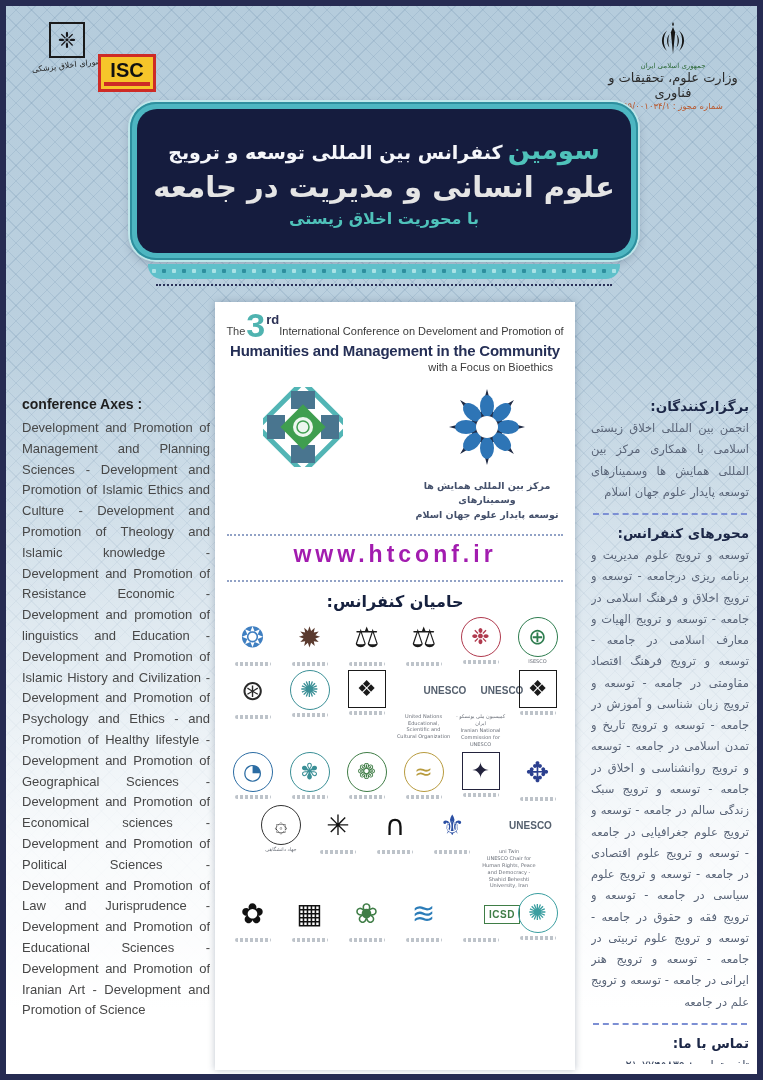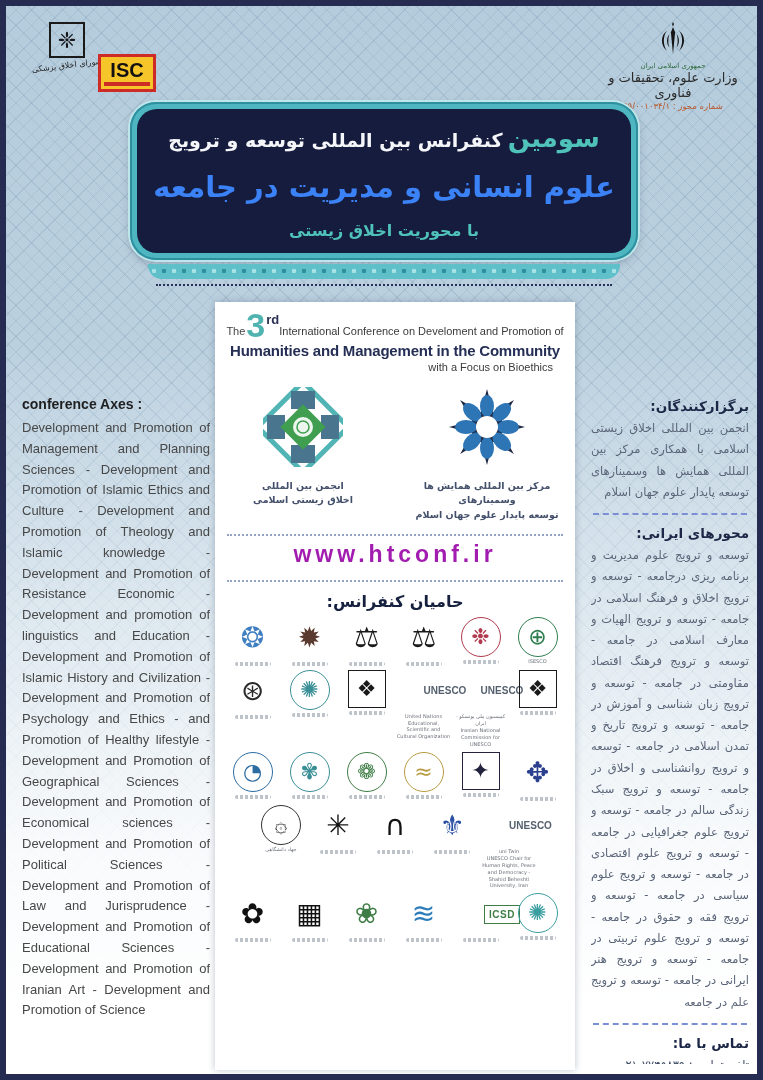--- a/index.html
+++ b/index.html
@@ -28,25 +28,25 @@
   .emblem-block{right:14px;top:14px;width:140px;text-align:center;direction:rtl;}
   .emblem-line1{font-size:7px;color:#2f6b3a;}
   .emblem-line2{font-size:13px;color:#2b2b2b;}
   .emblem-line3{font-size:8.5px;color:#b9572b;margin-top:1px;}
   .num-ltr{direction:ltr;unicode-bidi:bidi-override;}
 
   
   .banner-frame{left:124px;top:96px;width:508px;height:158px;background:#4db6c1;border-radius:26px;
     box-shadow:0 0 0 2px #bfe6ea, inset 0 0 0 2px #2e8f9e, 0 4px 10px rgba(20,30,60,.25);padding:7px;}
   .banner-inner{width:100%;height:100%;background:#151c3e;border-radius:20px;direction:rtl;
-    display:flex;flex-direction:column;align-items:center;justify-content:center;gap:17px;padding:6px 14px;}
+    display:flex;flex-direction:column;align-items:center;justify-content:center;gap:5px;padding:6px 14px;}
   .banner-l1{white-space:nowrap;}
   .banner-l1 .hl{color:#4fc2ba;font-size:26px;font-weight:bold;}
   .banner-l1 .rest{color:#f5f6fa;font-size:19px;font-weight:bold;}
-  .banner-l2{color:#3b82f6;font-size:29px;font-weight:bold;white-space:nowrap;}
+  .banner-l2{color:#e5e5e5;font-size:29px;font-weight:bold;white-space:nowrap;}
   .banner-l3{color:#4fc2ba;font-size:16px;font-weight:bold;}
   .banner-ornament{left:142px;top:258px;width:472px;height:15px;border-radius:0 0 14px 14px;
     background:
       radial-gradient(circle at 6px 7px, #a9e2e6 2px, transparent 2.5px),
       radial-gradient(circle at 16px 7px, #2e8f9e 2px, transparent 2.5px),
       #5fc0ca;
     background-size:20px 15px;}
   .banner-dots{left:150px;top:278px;width:456px;border-top:2px dotted #2a3158;height:0;}
 
   
@@ -167,24 +167,20 @@
           <rect x="28" y="4" width="24" height="18" fill="#49758f"></rect>
           <rect x="28" y="58" width="24" height="18" fill="#49758f"></rect>
           <rect x="4" y="28" width="18" height="24" fill="#49758f"></rect>
           <rect x="58" y="28" width="18" height="24" fill="#49758f"></rect>
           <g transform="rotate(45 40 40)">
             <rect x="24" y="24" width="32" height="32" fill="#3f9e4f"></rect>
           </g>
           <circle cx="40" cy="40" r="10" fill="#ffffff" opacity="0.9"></circle>
           <circle cx="40" cy="40" r="6" fill="none" stroke="#3f9e4f" stroke-width="1.5"></circle>
         </svg>
-        <div class="org-cap">
-          <span>انجمن بین المللی</span><br>
-          <span>اخلاق زیستی اسلامی</span>
-        </div>
       </div>
       <div class="org">
         <svg width="80" height="80" viewBox="0 0 80 80">
           <polygon fill="#1f2a44" points="78,40 54.8,33.9 66.9,13.1 46.1,25.2 40,2 33.9,25.2 13.1,13.1 25.2,33.9 2,40 25.2,46.1 13.1,66.9 33.9,54.8 40,78 46.1,54.8 66.9,66.9 54.8,46.1"></polygon>
           <g fill="#2e75b6">
             <ellipse cx="40" cy="19" rx="7" ry="11"></ellipse>
             <ellipse cx="40" cy="61" rx="7" ry="11"></ellipse>
             <ellipse cx="19" cy="40" rx="11" ry="7"></ellipse>
             <ellipse cx="61" cy="40" rx="11" ry="7"></ellipse>
             <ellipse cx="25.2" cy="25.2" rx="7" ry="11" transform="rotate(-45 25.2 25.2)"></ellipse>
@@ -400,21 +396,21 @@
 
   <div class="abs left-col">
     <div class="left-head">conference Axes :</div>
     <div class="left-body">Development and Promotion of Management and Planning Sciences - Development and Promotion of Islamic Ethics and Culture - Development and Promotion of Theology and Islamic knowledge - Development and Promotion of Resistance Economic - Development and promotion of linguistics and Education - Development and Promotion of Islamic History and Civilization - Development and Promotion of Psychology and Ethics - and Promotion of Healthy lifestyle - Development and Promotion of Geographical Sciences - Development and Promotion of Economical sciences - Development and Promotion of Political Sciences - Development and Promotion of Law and Jurisprudence - Development and Promotion of Educational Sciences - Development and Promotion of Iranian Art - Development and Promotion of Science</div>
   </div>
 
   <div class="abs right-col">
     <div class="r-head">برگزارکنندگان:</div>
     <div class="r-body">انجمن بین المللی اخلاق زیستی اسلامی با همکاری مرکز بین المللی همایش ها وسمینارهای توسعه پایدار علوم جهان اسلام</div>
     <div class="dashsep"></div>
-    <div class="r-head">محورهای ایرانی:</div>
+    <div class="r-head">محورهای کنفرانس:</div>
     <div class="r-body">توسعه و ترویج علوم مدیریت و برنامه ریزی درجامعه - توسعه و ترویج اخلاق و فرهنگ اسلامی در جامعه - توسعه و ترویج الهیات و معارف اسلامی در جامعه - توسعه و ترویج فرهنگ اقتصاد مقاومتی در جامعه - توسعه و ترویج زبان شناسی و آموزش در جامعه - توسعه و ترویج تاریخ و تمدن اسلامی در جامعه - توسعه و ترویج روانشناسی و اخلاق در جامعه - توسعه و ترویج سبک زندگی سالم در جامعه - توسعه و ترویج علوم جغرافیایی در جامعه - توسعه و ترویج علوم اقتصادی در جامعه - توسعه و ترویج علوم سیاسی در جامعه - توسعه و ترویج فقه و حقوق در جامعه - توسعه و ترویج علوم تربیتی در جامعه - توسعه و ترویج هنر ایرانی در جامعه - توسعه و ترویج علم در جامعه</div>
     <div class="dashsep"></div>
     <div class="r-head">تماس با ما:</div>
     <div class="contact-line">
       <span>تلفن تماس :</span>
       <span class="num-ltr">۰۲۱-۷۷۴۵۸۳۹</span>
     </div>
 
   </div>
 

